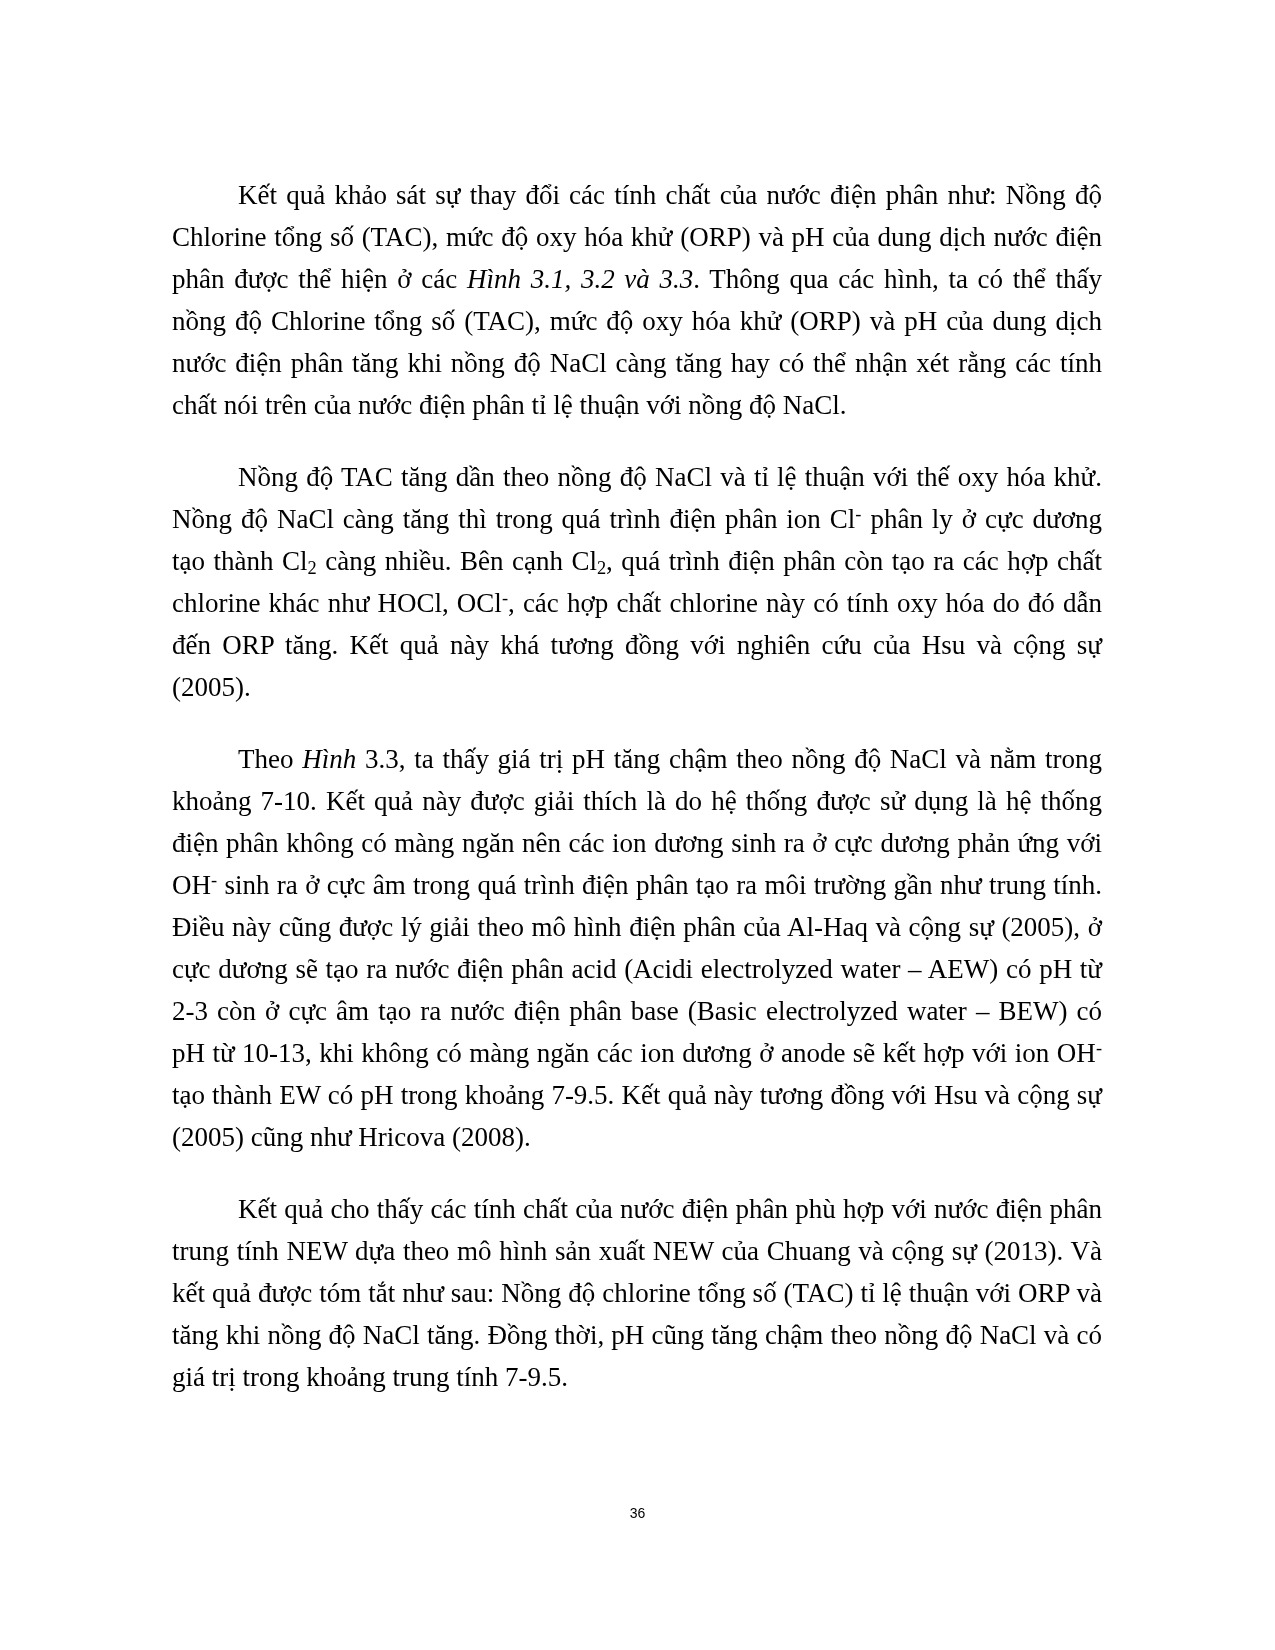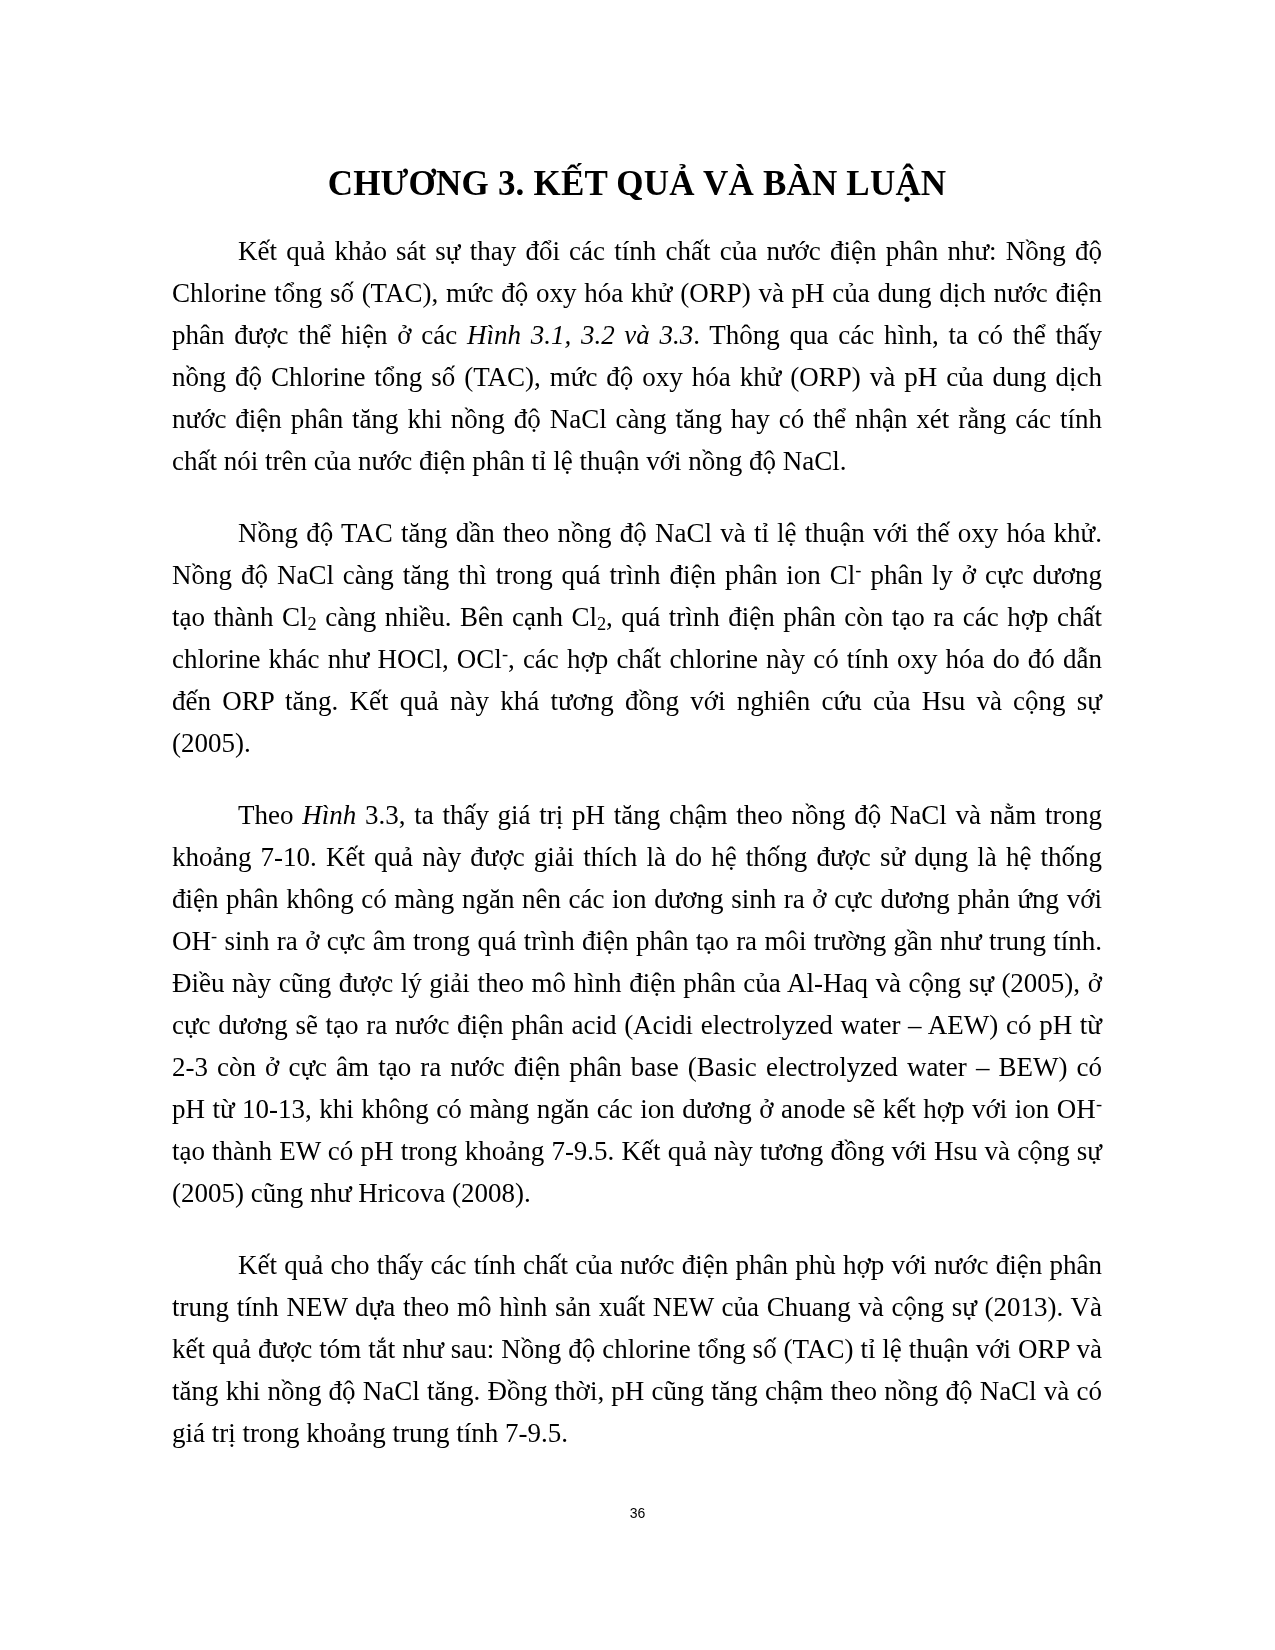--- a/index.html
+++ b/index.html
@@ -86,21 +86,20 @@
     color: #000000;
   }
 </style>
 </head>
 <body>
 
 <div class="page">
 
   <div class="content">
 
-    <h1 class="chapter-title">CHƯƠNG 3. KẾT QUẢ VÀ BÀN LUẬN</h1>
 
 
     <p class="body-par"><span>Kết quả khảo sát sự thay đổi các tính chất của nước điện phân như: Nồng độ Chlorine tổng số (TAC), mức độ oxy hóa khử (ORP) và pH của dung dịch nước điện phân được thể hiện ở các </span><span class="ital">Hình 3.1, 3.2 và 3.3</span><span>. Thông qua các hình, ta có thể thấy nồng độ Chlorine tổng số (TAC), mức độ oxy hóa khử (ORP) và pH của dung dịch nước điện phân tăng khi nồng độ NaCl càng tăng hay có thể nhận xét rằng các tính chất nói trên của nước điện phân tỉ lệ thuận với nồng độ NaCl.</span></p>
 
     <p class="body-par"><span>Nồng độ TAC tăng dần theo nồng độ NaCl và tỉ lệ thuận với thế oxy hóa khử. Nồng độ NaCl càng tăng thì trong quá trình điện phân ion Cl</span><sup>-</sup><span> phân ly ở cực dương tạo thành Cl</span><sub>2</sub><span> càng nhiều. Bên cạnh Cl</span><sub>2</sub><span>, quá trình điện phân còn tạo ra các hợp chất chlorine khác như HOCl, OCl</span><sup>-</sup><span>, các hợp chất chlorine này có tính oxy hóa do đó dẫn đến ORP tăng. Kết quả này khá tương đồng với nghiên cứu của Hsu và cộng sự (2005).</span></p>
 
     <p class="body-par"><span>Theo </span><span class="ital">Hình</span><span> 3.3, ta thấy giá trị pH tăng chậm theo nồng độ NaCl và nằm trong khoảng 7-10. Kết quả này được giải thích là do hệ thống được sử dụng là hệ thống điện phân không có màng ngăn nên các ion dương sinh ra ở cực dương phản ứng với OH</span><sup>-</sup><span> sinh ra ở cực âm trong quá trình điện phân tạo ra môi trường gần như trung tính. Điều này cũng được lý giải theo mô hình điện phân của Al-Haq và cộng sự (2005), ở cực dương sẽ tạo ra nước điện phân acid (Acidi electrolyzed water – AEW) có pH từ 2-3 còn ở cực âm tạo ra nước điện phân base (Basic electrolyzed water – BEW) có pH từ 10-13, khi không có màng ngăn các ion dương ở anode sẽ kết hợp với ion OH</span><sup>-</sup><span> tạo thành EW có pH trong khoảng 7-9.5. Kết quả này tương đồng với Hsu và cộng sự (2005) cũng như Hricova (2008).</span></p>
 
     <p class="body-par">Kết quả cho thấy các tính chất của nước điện phân phù hợp với nước điện phân trung tính NEW dựa theo mô hình sản xuất NEW của Chuang và cộng sự (2013). Và kết quả được tóm tắt như sau: Nồng độ chlorine tổng số (TAC) tỉ lệ thuận với ORP và tăng khi nồng độ NaCl tăng. Đồng thời, pH cũng tăng chậm theo nồng độ NaCl và có giá trị trong khoảng trung tính 7-9.5.</p>
 

